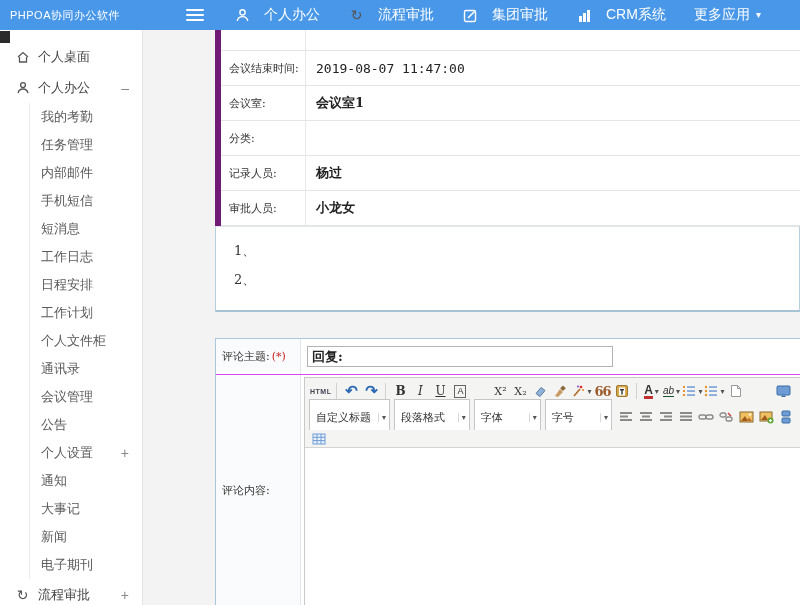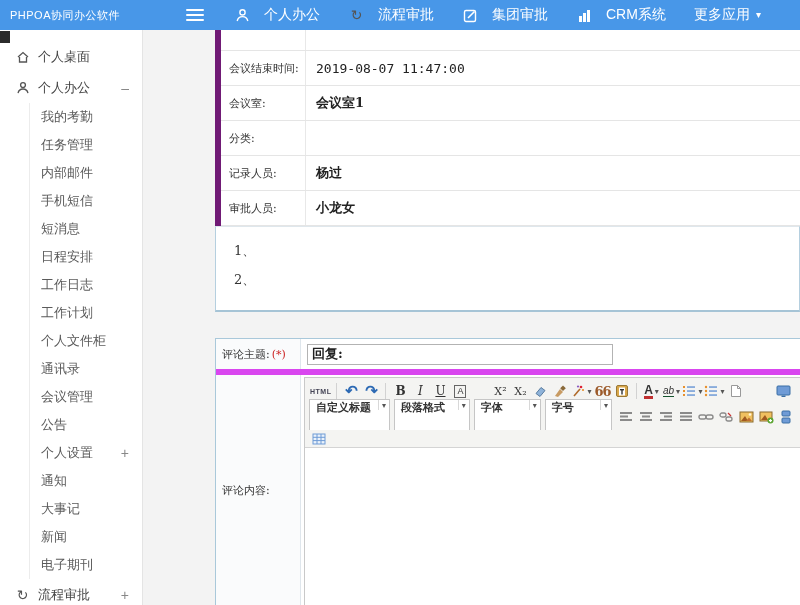--- a/index.html
+++ b/index.html
@@ -48,21 +48,21 @@
             font-family:"DejaVu Serif", serif; font-size:13px; color:#222; font-weight:bold; }
   .table-rows .trow:nth-of-type(1) .tvalue {
             font-family:"DejaVu Sans Mono", monospace; font-weight:normal; }
 
   .content-box { height:86px; background:#fff; border:1px solid #b5cfdf; border-top-color:#dfe7ec;
                  border-bottom:2px solid #a6c4d6; padding:15px 0 0 18px;
                  font-family:"DejaVu Serif", serif; font-size:13px; color:#333; }
   .content-box .line { margin-bottom:11px; }
 
   .comment-panel { margin-top:26px; background:#fff; border:1px solid #a9c8da; border-right:none; }
-  .subject-row { display:flex; height:36px; border-bottom:6px solid #d946ef; }
+  .subject-row { display:flex; height:36px; border-bottom:1px solid #d946ef; }
   .c-label { width:85px; flex-shrink:0; background:#fafbfc; border-right:1px solid #dfe6ec;
              display:flex; align-items:center; padding-left:6px; gap:2px;
              font-family:"DejaVu Serif", serif; font-size:11px; color:#333; }
   .required { color:#cc2222; }
   .subject-input { align-self:center; margin-left:6px; width:306px; height:21px;
                    border:1px solid #b3b3b3; padding:0 4px; color:#222;
                    font-family:"DejaVu Serif", serif; font-size:13px; font-weight:bold; }
   .content-row { display:flex; height:231px; }
   .editor-cell { flex:1; min-width:0; padding:2px 0 0 3px; }
 
@@ -85,23 +85,23 @@
   .g-strike { font-size:8px; text-decoration:line-through;margin-top:28px; }
   .g-supsub { font-size:11px; font-family:"DejaVu Serif", serif; }
   .g-quote { font-family:"DejaVu Serif", serif; font-weight:bold; color:#9c5a2a;
              letter-spacing:-1px; font-size:13px; }
   .g-fontcolor { font-weight:bold; font-size:12px; border-bottom:3px solid #c03030;
                  line-height:12px; }
   .g-highlight { font-size:10px; font-style:italic; border-bottom:1px solid #14532d;
                  line-height:11px; }
   .tb .caret2 { font-size:8px; color:#555; margin-left:2px; }
   .ed-select { height:36px; border:1px solid #c6c6c6; background:#fff; display:inline-flex;
-               align-items:flex-start; justify-content:space-between; margin-right:4px;
+               align-items:center; justify-content:space-between; margin-right:4px;
                padding:0 3px 0 6px; font-family:"DejaVu Serif", serif; font-size:11px;
-               font-weight:bold; color:#333; cursor:pointer; }
+               font-weight:normal; color:#333; cursor:pointer; }
   .ed-select .caret2 { font-size:8px; color:#555; border-left:1px solid #d8d8d8;
                        padding-left:3px; margin-left:5px; }
   .w1{width:92px}.w2{width:86px}.w3{width:76px}.w4{width:76px}
   .push-right { margin-left:auto; margin-right:4px; }
 </style>
 </head>
 <body>
 
 <header class="topbar">
   <div class="logo">PHPOA协同办公软件</div>
@@ -197,26 +197,26 @@
           <span>手机短信</span>
           <span class="toggle"></span>
         </div>
 
         <div class="sub-item">
           <span>短消息</span>
           <span class="toggle"></span>
         </div>
 
         <div class="sub-item">
+          <span>工作日志</span>
+          <span class="toggle"></span>
+        </div>
+
+        <div class="sub-item">
           <span>日程安排</span>
-          <span class="toggle"></span>
-        </div>
-
-        <div class="sub-item">
-          <span>工作日志</span>
           <span class="toggle"></span>
         </div>
 
         <div class="sub-item">
           <span>工作计划</span>
           <span class="toggle"></span>
         </div>
 
         <div class="sub-item">
           <span>个人文件柜</span>

